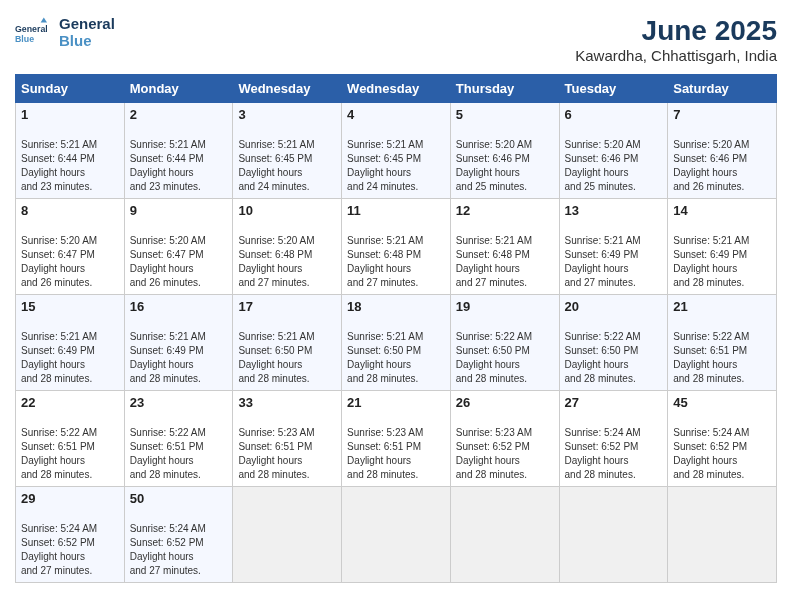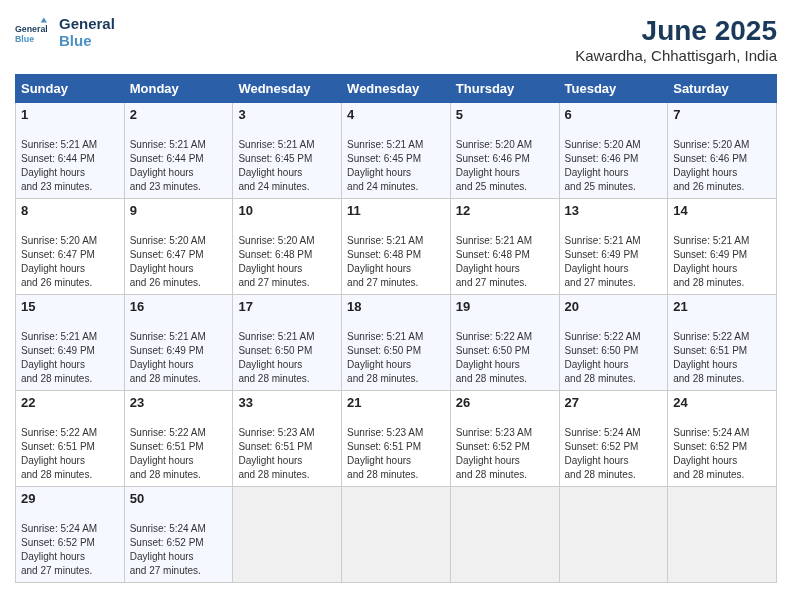--- a/index.html
+++ b/index.html
@@ -363,21 +363,21 @@
         <td>
         <span class="day-number">27</span>
         <div class="day-info">
           Sunrise: 5:24 AM<br>
           Sunset: 6:52 PM<br>
           <span>Daylight hours</span><br>
           <span>and 28 minutes.</span>
         </div>
       </td>
         <td>
-        <span class="day-number">24</span>
+        <span class="day-number">45</span>
         <div class="day-info">
           Sunrise: 5:24 AM<br>
           Sunset: 6:52 PM<br>
           <span>Daylight hours</span><br>
           <span>and 28 minutes.</span>
         </div>
       </td>
       </tr>
       <tr>
         <td>

